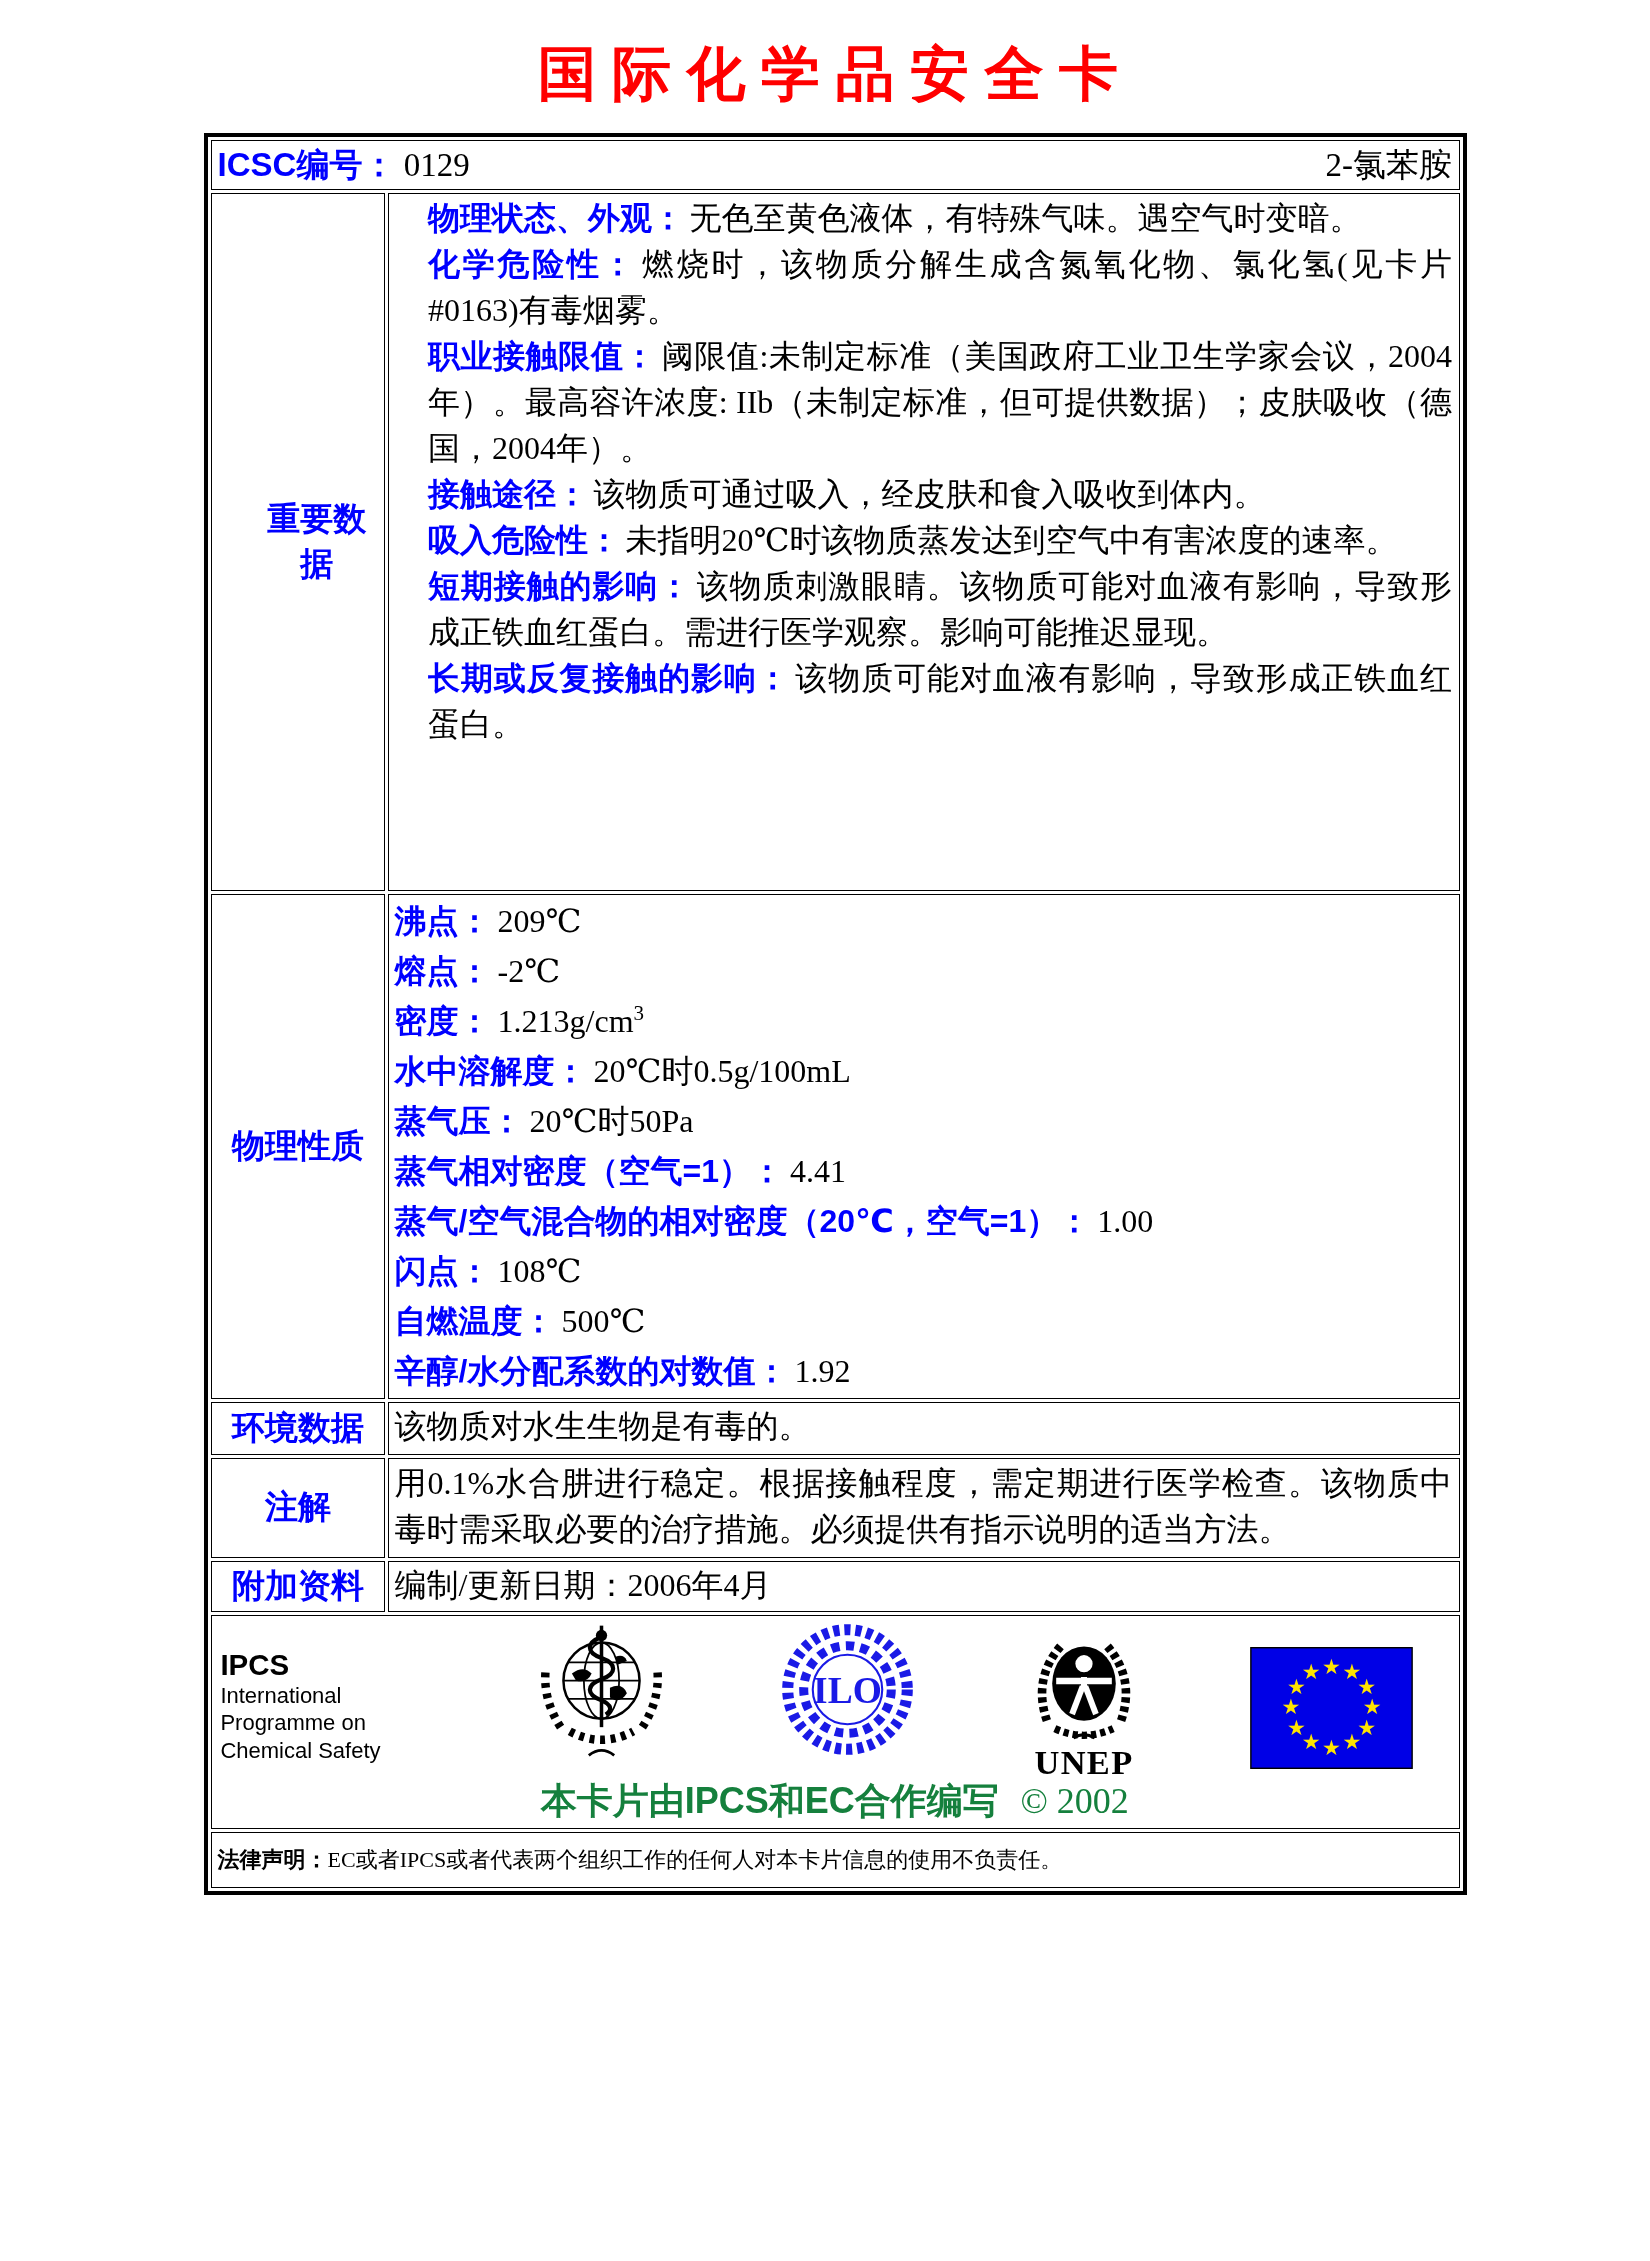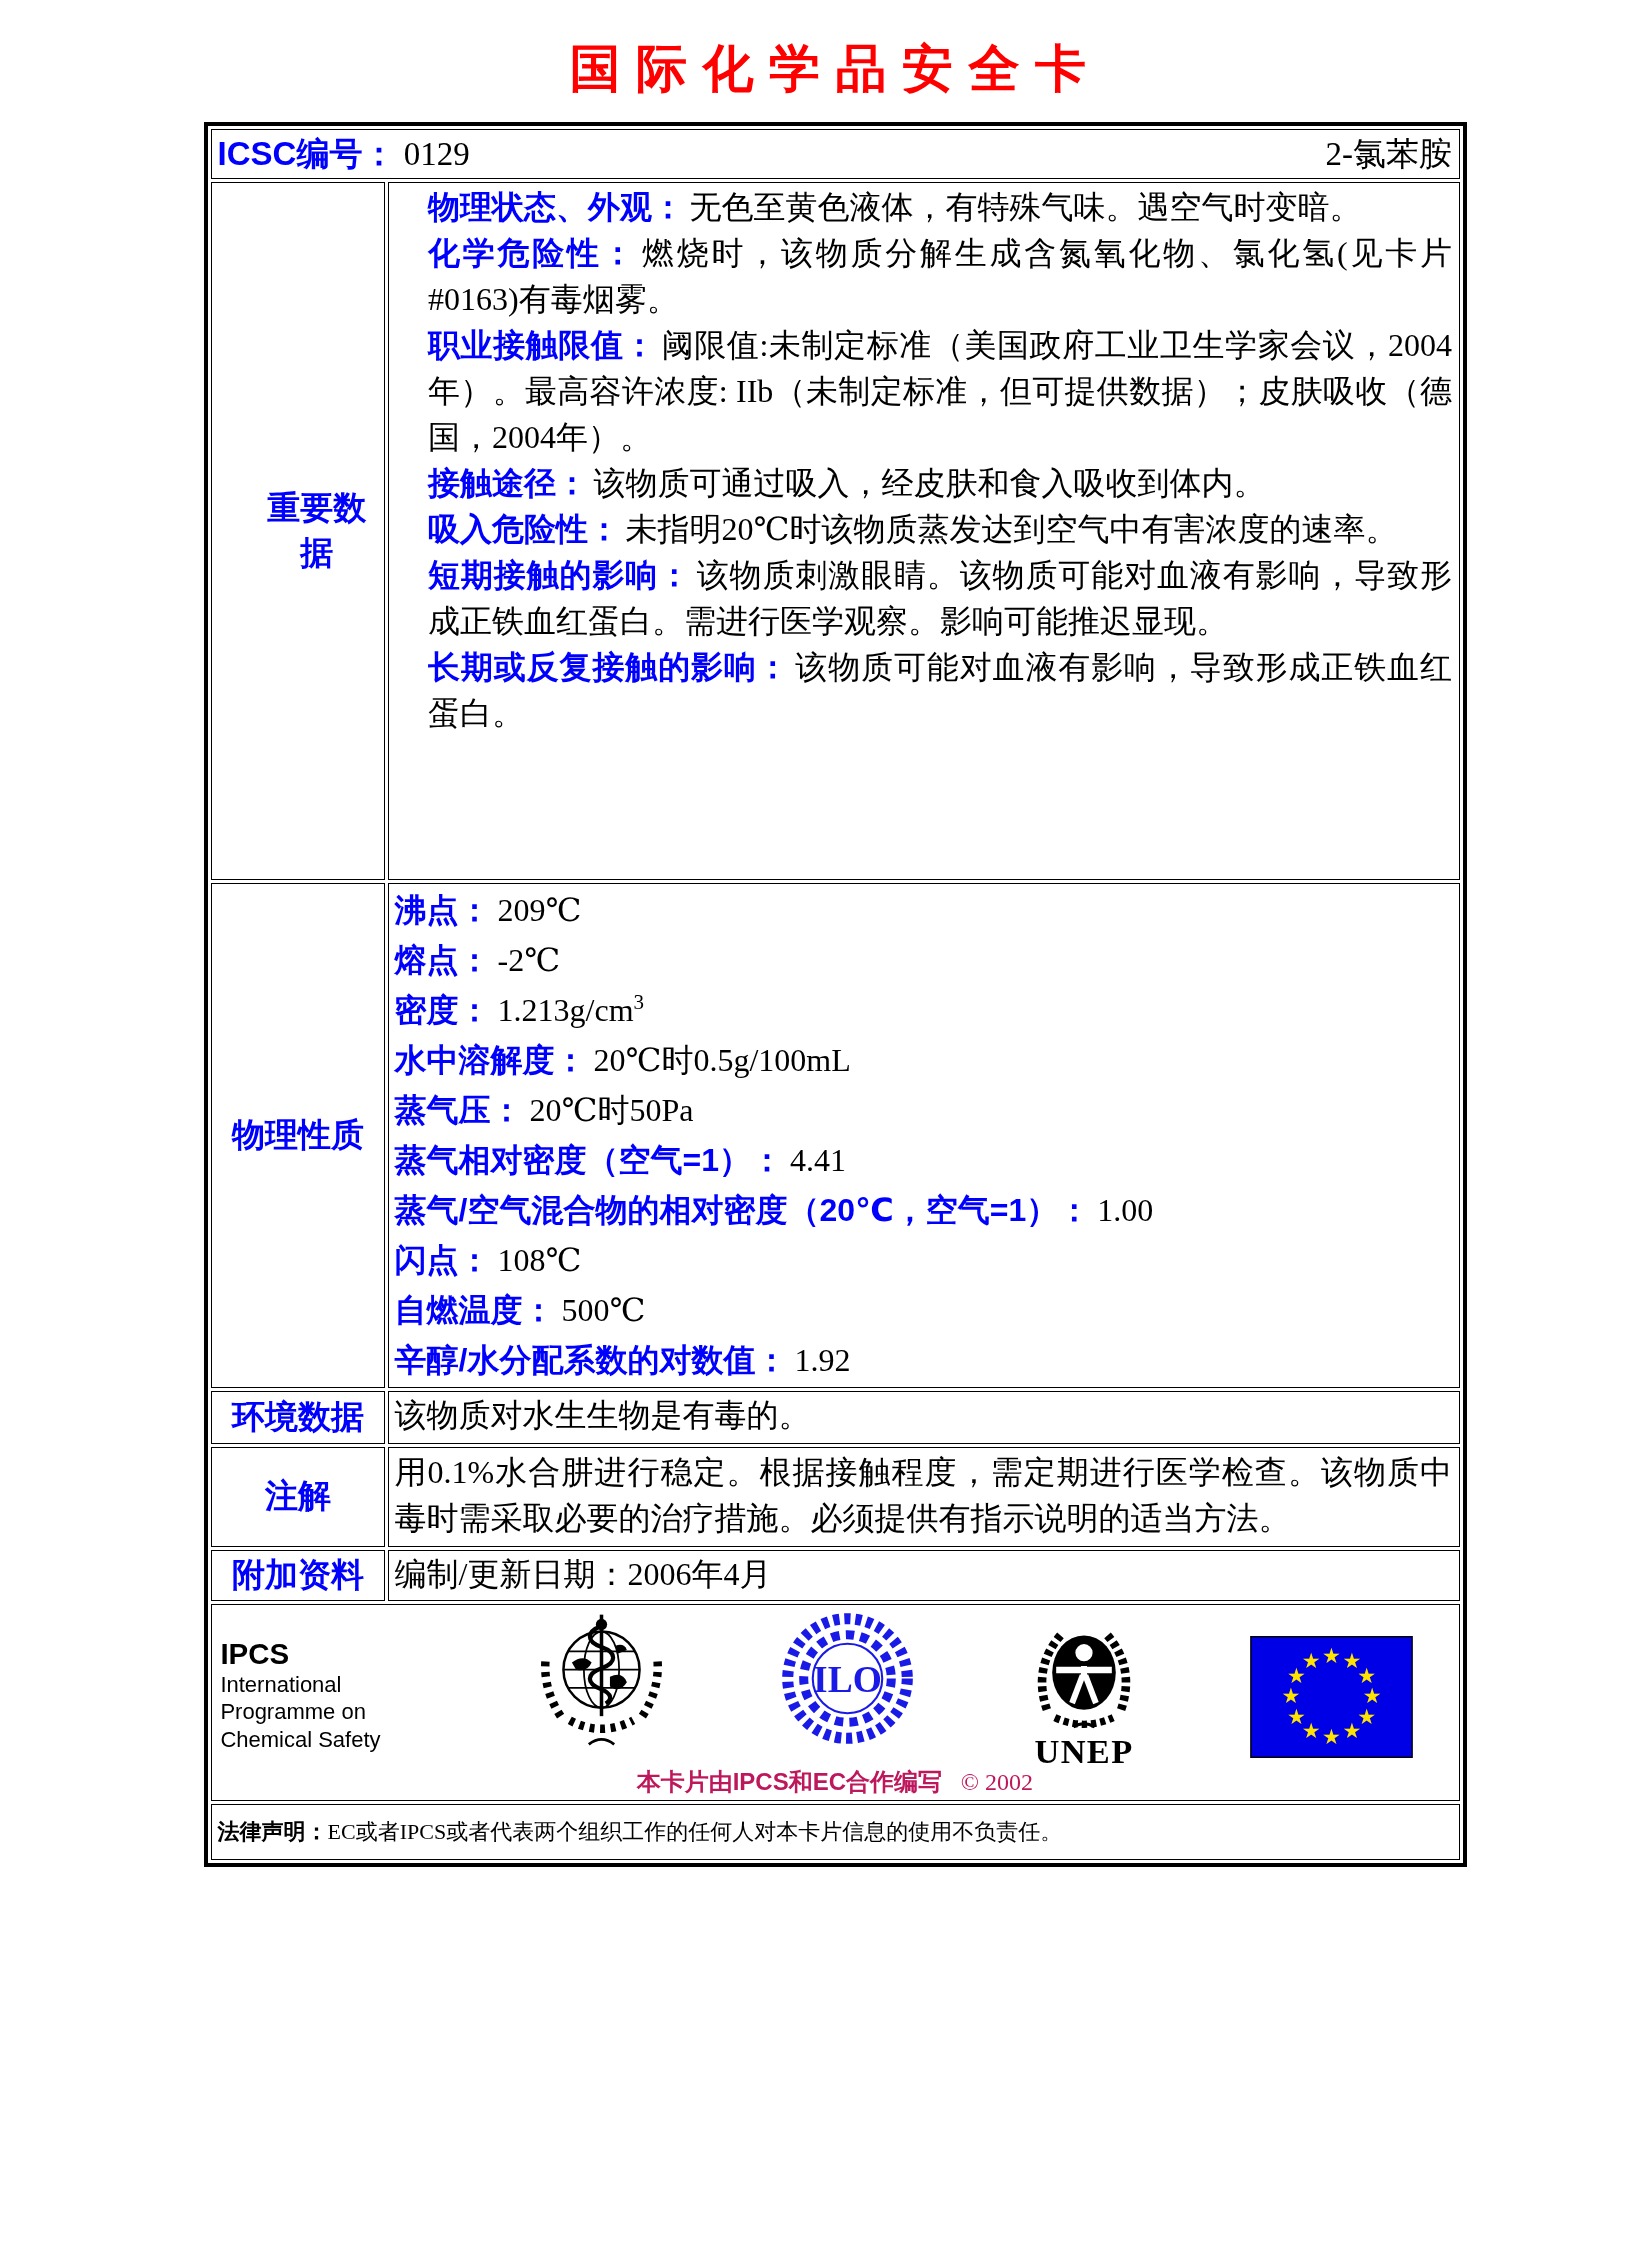--- a/index.html
+++ b/index.html
@@ -9,21 +9,21 @@
     font-family: "Liberation Serif", "DejaVu Serif", serif;
     color: #000;
     position: relative;
   }
 
   .page-title {
     width: 1263px; margin: 35px 0 18.3px 204px;
     text-align: center;
     font-family: "Liberation Sans", "DejaVu Sans", sans-serif;
     font-weight: bold;
-    font-size: 51px; letter-spacing: 15.5px;
+    font-size: 59px; letter-spacing: 15.5px;
     color: #ff0000;
     white-space: nowrap;
   }
 
   table.card {
     margin-left: 204px;
     width: 1263px;
     border: 4.2px solid #000;
     border-collapse: separate;
     border-spacing: 3.5px;
@@ -71,21 +71,21 @@
     display: flex; justify-content: space-between; align-items: flex-start;
     padding: 2.8px 39px 0 2.8px; height: 160px;
   }
   .ipcs-block { width: 204px; margin-top: 28px; font-family: "Liberation Sans", "DejaVu Sans", sans-serif; }
   .ipcs-acronym { font-size: 29.5px; font-weight: bold; line-height: 34px; }
   .ipcs-line { font-size: 22px; line-height: 27.4px; }
   .logo-box { flex: 0 0 auto; }
   .eu-wrap { margin-top: 27px; }
   .coop-line {
     text-align: center; margin-top: 0px;
-    color: #be185d; font-size: 24px;
+    color: #15803d; font-size: 36px;
     white-space: nowrap;
   }
   .coop-main { font-weight: bold; font-family: "Liberation Sans", "DejaVu Sans", sans-serif; }
   .coop-copy { font-family: "Liberation Serif", "DejaVu Serif", serif; margin-left: 12.7px; }
 
   .legal-flex { font-size: 22px; line-height: 39px; }
   .legal-label { font-weight: bold; font-family: "Liberation Sans", "DejaVu Sans", sans-serif; }
 </style>
 </head>
 <body>

